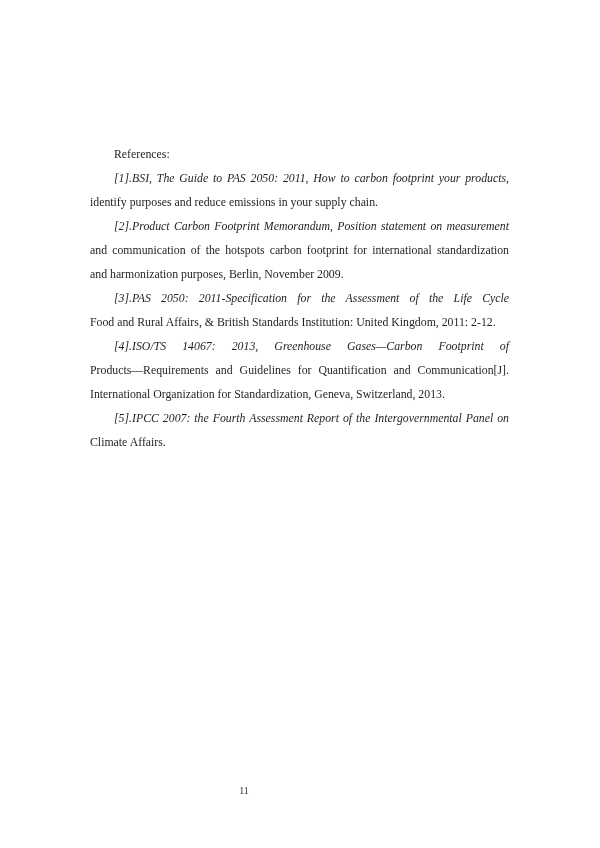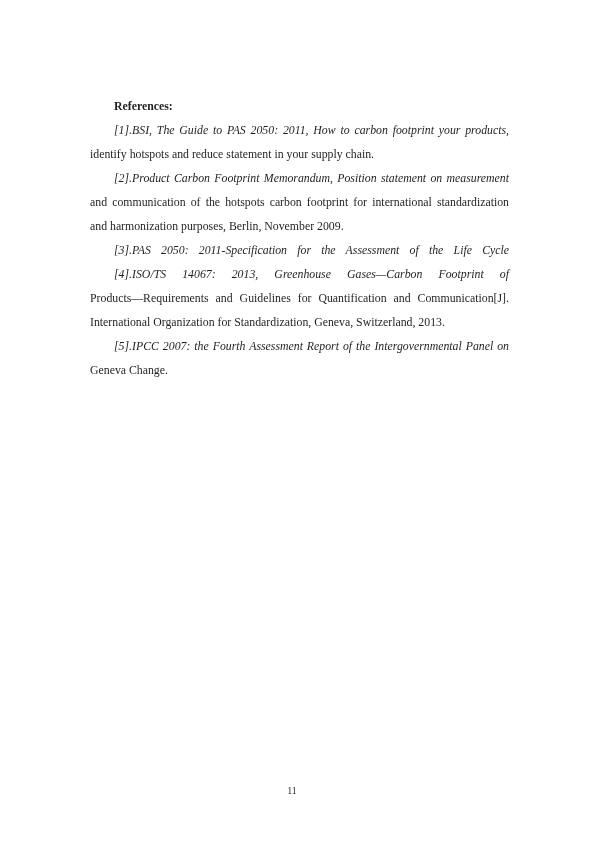--- a/index.html
+++ b/index.html
@@ -18,22 +18,23 @@
   }
   .content {
     position: absolute;
     top: 94px;
     left: 90px;
     width: 419px;
     font-size: 11.8px;
     line-height: 24px;
   }
   .heading {
-    font-weight: bold;
+    font-weight: normal;
     text-indent: 24px;
+    margin-top: 48px;
   }
   .ln {
     text-align: justify;
     text-align-last: justify;
     white-space: normal;
   }
   .ln.first {
     text-indent: 24px;
     font-style: italic;
   }
@@ -43,53 +44,53 @@
   }
   .pageno {
     position: absolute;
     top: 784px;
     left: 0;
     width: 488px;
     text-align: center;
     font-size: 10px;
     line-height: 14px;
     color: #333333;
-    padding-left: 48px;
   }
 </style>
 </head>
 <body>
 
 <div class="page">
   <div class="content">
 
     <div class="heading">References:</div>
 
     <div class="ref">
       <div class="ln first">[1].BSI, The Guide to PAS 2050: 2011, How to carbon footprint your products,</div>
-      <div class="ln last">identify hotspots and reduce statement in your supply chain.</div>
+      <div class="ln last">identify purposes and reduce emissions in your supply chain.</div>
     </div>
 
     <div class="ref">
       <div class="ln first">[2].Product Carbon Footprint Memorandum, Position statement on measurement</div>
       <div class="ln">and communication of the hotspots carbon footprint for international standardization</div>
       <div class="ln last">and harmonization purposes, Berlin, November 2009.</div>
     </div>
 
     <div class="ref">
       <div class="ln first">[3].PAS 2050: 2011-Specification for the Assessment of the Life Cycle</div>
+      <div class="ln last">Food and Rural Affairs, &amp; British Standards Institution: United Kingdom, 2011: 2-12.</div>
     </div>
 
     <div class="ref">
       <div class="ln first">[4].ISO/TS 14067: 2013, Greenhouse Gases—Carbon Footprint of</div>
       <div class="ln">Products—Requirements and Guidelines for Quantification and Communication[J].</div>
       <div class="ln last">International Organization for Standardization, Geneva, Switzerland, 2013.</div>
     </div>
 
     <div class="ref">
       <div class="ln first">[5].IPCC 2007: the Fourth Assessment Report of the Intergovernmental Panel on</div>
-      <div class="ln last">Geneva Change.</div>
+      <div class="ln last">Climate Affairs.</div>
     </div>
 
   </div>
 
   <div class="pageno">11</div>
 </div>
 
 </body></html>

